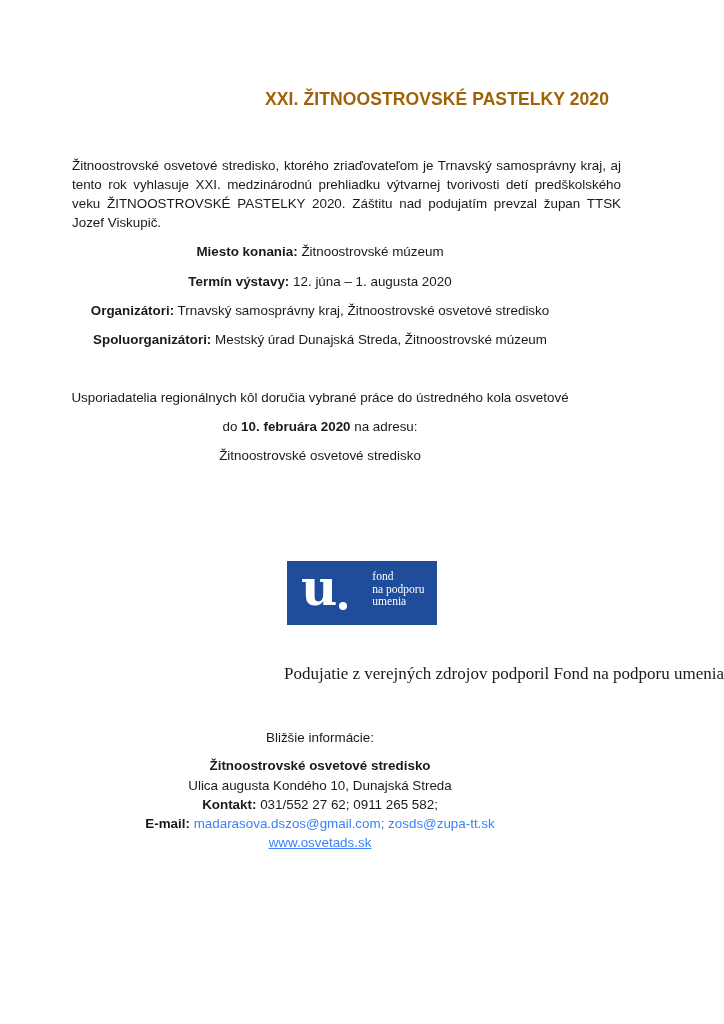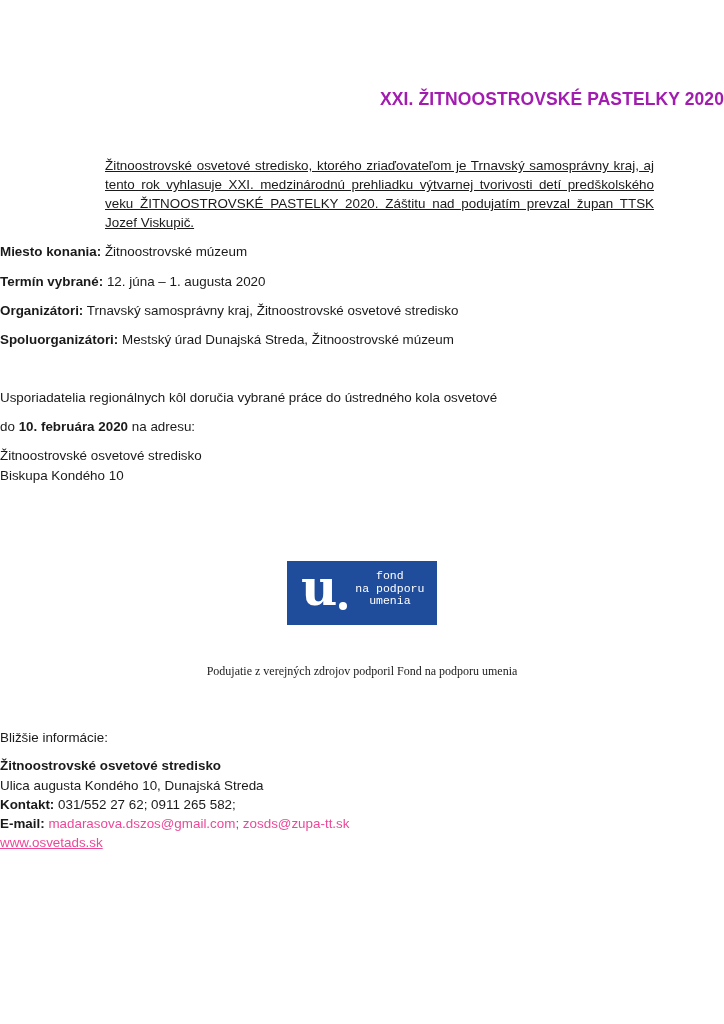--- a/index.html
+++ b/index.html
@@ -4,85 +4,84 @@
   <style>
     html, body { margin: 0; padding: 0; background: #ffffff; }
     body {
       width: 724px; height: 1024px; position: relative; overflow: hidden;
       font-family: "Liberation Sans", "DejaVu Sans", sans-serif;
       color: #1a1a1a;
     }
     .title {
       position: absolute; left: 0; right: 0; top: 89px;
       padding-left: 150px;
-      text-align: right; font-weight: bold; font-size: 17.5px; letter-spacing: 0.1px;
-      color: #a21caf;
+      text-align: center; font-weight: bold; font-size: 17.5px; letter-spacing: 0.1px;
+      color: #a16207;
     }
     .intro {
-      position: absolute; left: 105px; width: 549px; top: 156px;
-      font-size: 13.4px; line-height: 19px; text-align: justify; color: #1a1a1a; text-decoration: underline;
+      position: absolute; left: 72px; width: 549px; top: 156px;
+      font-size: 13.4px; line-height: 19px; text-align: justify; color: #1a1a1a;
     }
     .center-line {
-      position: absolute; left: 0; width: 640px; text-align: left;
+      position: absolute; left: 0; width: 640px; text-align: center;
       font-size: 13.4px; color: #1a1a1a;
     }
     .center-line b { font-weight: bold; }
     .addr { line-height: 19.5px; }
     .logo {
       position: absolute; left: 287px; top: 561px; width: 150px; height: 64px;
       background: #1f4d9c; display: flex; align-items: center;
     }
     .logo-u {
       color: #ffffff; font-family: "DejaVu Serif", "Liberation Serif", serif;
       font-size: 50px; font-weight: bold; margin-left: 14px; line-height: 1; margin-top: -10px;
     }
     .logo-dot {
       width: 8px; height: 8px; border-radius: 50%; background: #ffffff;
       margin-left: 2px; margin-top: 26px;
     }
     .logo-text {
-      color: #ffffff; font-family: Liberation Mono, monospace; font-size: 11.5px;
-      line-height: 12.5px; margin-left: 8px; margin-top: -8px; text-align: center;
+      color: #ffffff; font-family: Liberation Serif, serif; font-size: 11.5px;
+      line-height: 12.5px; margin-left: 25px; margin-top: -8px;
     }
     .serif-line {
-      position: absolute; left: 0; width: 724px; text-align: center;
-      font-family: "Liberation Serif", "DejaVu Serif", serif; font-size: 12px; color: #1a1a1a;
+      position: absolute; left: 0; width: 724px; text-align: right;
+      font-family: "Liberation Serif", "DejaVu Serif", serif; font-size: 17px; color: #1a1a1a;
     }
-    a.link { color: #ec4899; text-decoration: none; }
+    a.link { color: #3b82f6; text-decoration: none; }
     a.underline { text-decoration: underline; margin-top: 21px; }
   </style>
 </head>
 <body>
 
 <div>
 
   <div class="title">XXI. ŽITNOOSTROVSKÉ PASTELKY 2020</div>
 
   <div class="intro">Žitnoostrovské osvetové stredisko, ktorého zriaďovateľom je Trnavský samosprávny kraj, aj tento rok vyhlasuje XXI. medzinárodnú prehliadku výtvarnej tvorivosti detí predškolského veku ŽITNOOSTROVSKÉ PASTELKY 2020. Záštitu nad podujatím prevzal župan TTSK Jozef Viskupič.</div>
 
   <div class="center-line" style="top:244px">
     <b>Miesto konania:</b><span> Žitnoostrovské múzeum</span>
   </div>
   <div class="center-line" style="top:274px">
-    <b>Termín vybrané:</b><span> 12. júna – 1. augusta 2020</span>
+    <b>Termín výstavy:</b><span> 12. júna – 1. augusta 2020</span>
   </div>
   <div class="center-line" style="top:303px">
     <b>Organizátori:</b><span> Trnavský samosprávny kraj, Žitnoostrovské osvetové stredisko</span>
   </div>
   <div class="center-line" style="top:332px">
     <b>Spoluorganizátori:</b><span> Mestský úrad Dunajská Streda, Žitnoostrovské múzeum</span>
   </div>
 
   <div class="center-line" style="top:390px">Usporiadatelia regionálnych kôl doručia vybrané práce do ústredného kola osvetové</div>
   <div class="center-line" style="top:419px">
     <span>do </span><b>10. februára 2020</b><span> na adresu:</span>
   </div>
   <div class="center-line addr" style="top:446px">
     <div>Žitnoostrovské osvetové stredisko</div>
-    <div>Biskupa Kondého 10</div>
   </div>
 
   <div class="logo">
     <span class="logo-u">u</span>
     <span class="logo-dot"></span>
     <div class="logo-text">
       <div>fond</div>
       <div>na podporu</div>
       <div>umenia</div>
     </div>

